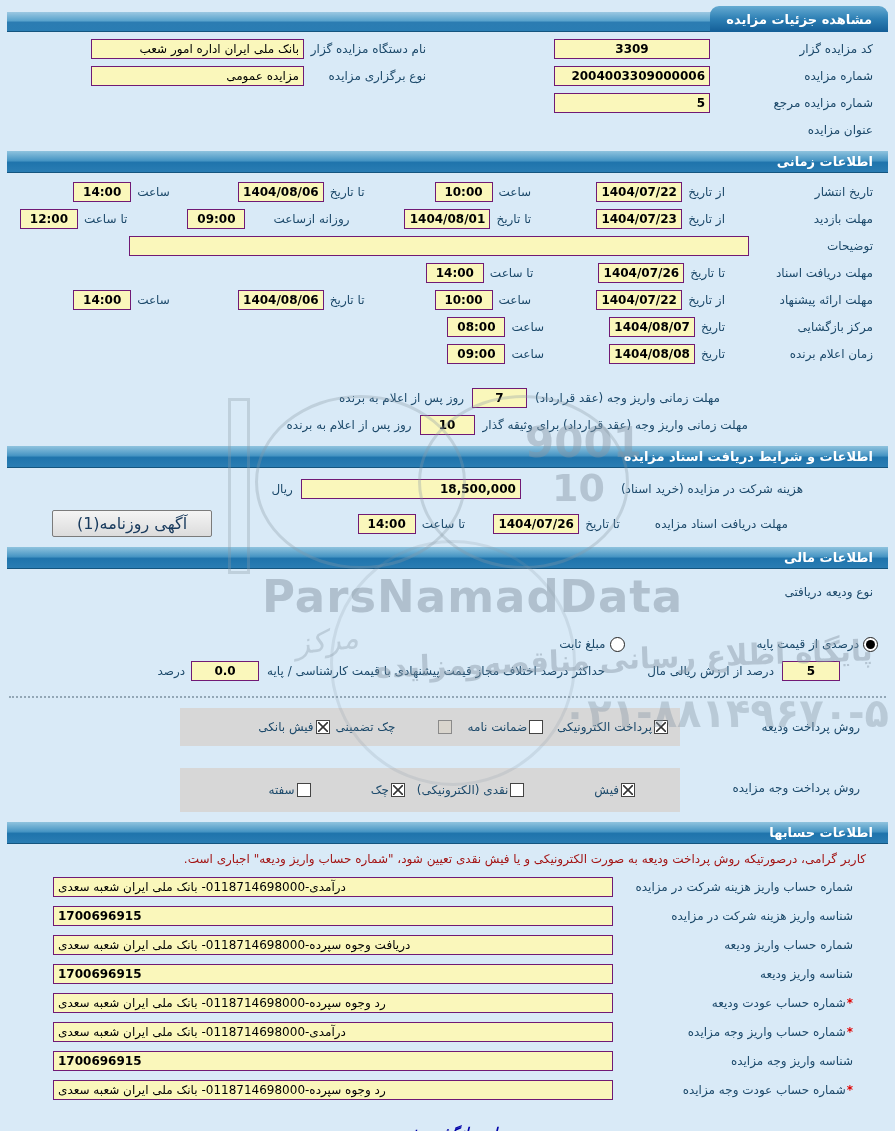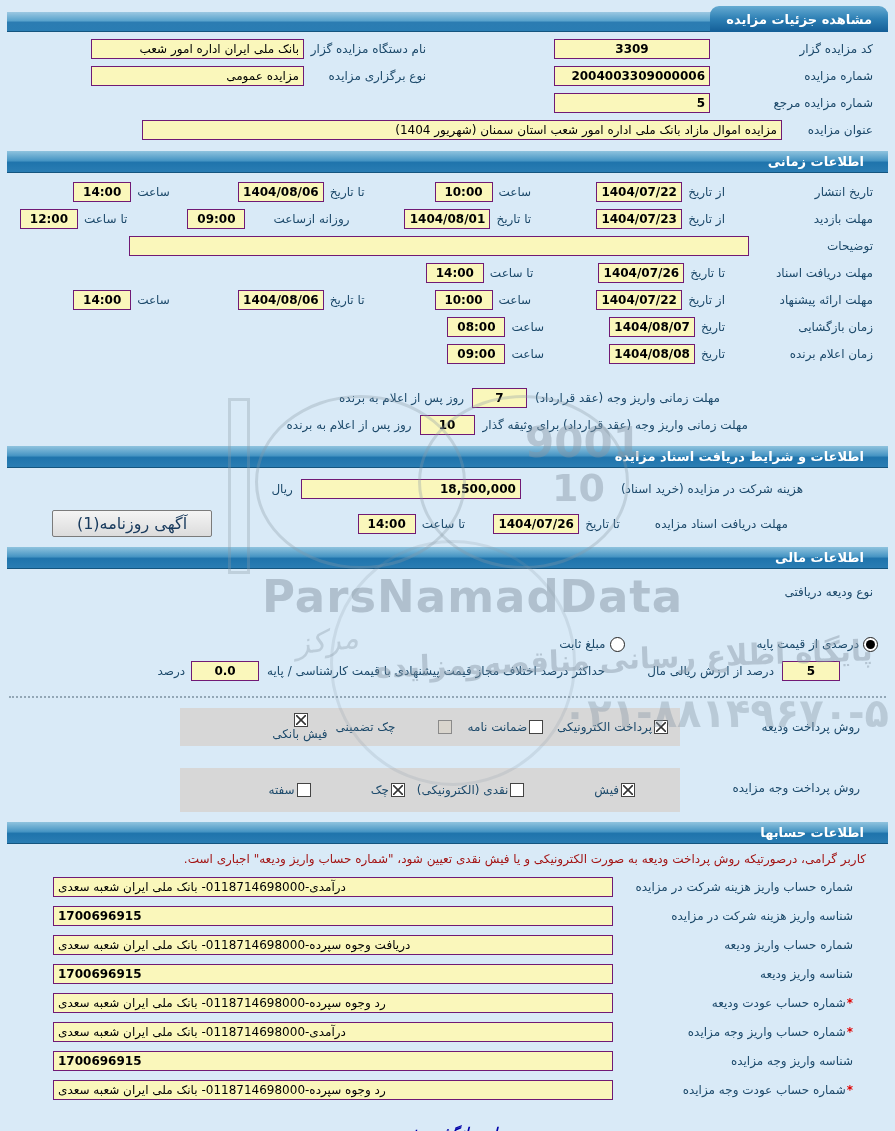--- a/index.html
+++ b/index.html
@@ -15,21 +15,21 @@
   .hdr1{position:relative;height:26px;margin:2px 0 6px;}
   .hdr1 .bar{position:absolute;left:0;right:0;bottom:0;height:19px;
     background:linear-gradient(180deg,#9cc8e2 0%,#5ba4cd 45%,#2b7cb2 55%,#2a7db3 100%);
     border-bottom:1px solid #14557f;}
   .hdr1 .tab{position:absolute;right:0;top:0;height:26px;display:flex;align-items:center;
     background:linear-gradient(180deg,#66abd2 0%,#2d7fb4 50%,#135e97 100%);
     border-radius:9px 9px 0 0;padding:0 16px;color:#fff;font-weight:bold;font-size:13px;}
   .hdr2{height:21px;display:flex;align-items:center;direction:rtl;
     background:linear-gradient(180deg,#8fc3de 0%,#4896c4 45%,#1f74ac 55%,#2a7db3 100%);
     border-bottom:1px solid #14557f;
-    color:#fff;font-weight:bold;font-size:13px;padding-right:24px;margin:10px 0 8px;}
+    color:#fff;font-weight:bold;font-size:13px;padding-right:15px;margin:10px 0 8px;}
 
   
   .row{display:flex;direction:rtl;align-items:center;margin:5px 0;min-height:22px;position:relative;}
   .lbl{color:#1d4a6b;white-space:nowrap;}
   .field{background:#faf7bb;border:1px solid #701a75;height:20px;line-height:18px;
     font-size:12px;color:#000;padding:0 4px;box-sizing:border-box;
     overflow:hidden;white-space:nowrap;direction:rtl;}
   .b{font-weight:bold;}
   .ta-c{text-align:center;}
   .ta-s{text-align:right;}
@@ -85,21 +85,21 @@
   .panel.p1{height:38px;padding-right:12px;}
   .panel.p2{height:44px;padding-right:45px;margin-top:4px;}
   .chk{display:flex;align-items:center;direction:rtl;}
   .cb{width:14px;height:14px;background:#fff;border:1px solid #444;position:relative;display:inline-block;box-sizing:border-box;}
   .cb.gray{background:#d9d5cd;border-color:#8a8a8a;}
   .cb.on::before{content:"";position:absolute;inset:1px;
     background:
       linear-gradient(to top right, transparent 43%, #333 46%, #333 54%, transparent 57%),
       linear-gradient(to bottom right, transparent 43%, #333 46%, #333 54%, transparent 57%);}
   .chk .cl{margin-right:2px;}
-  .g14{margin-right:14px;} .g16{margin-right:16px;gap:40px;} .g6{margin-right:6px;flex-direction:column;}
+  .g14{margin-right:14px;} .g16{margin-right:16px;gap:40px;} .g6{margin-right:6px;}
   .g70{margin-right:70px;} .g12{margin-right:12px;} .g60{margin-right:60px;}
 
   
   .note{direction:rtl;color:#a31515;font-size:12px;padding-right:22px;margin:6px 0 10px;}
   .arow{padding-right:35px;margin:7px 0;}
   .albl{width:240px;text-align:right;white-space:nowrap;}
   .req{color:#e00000;font-weight:bold;margin-left:1px;}
   .afield{width:560px;text-align:left;}
 
   
@@ -154,21 +154,20 @@
     <span class="field w213 ta-s m6">مزایده عمومی</span>
   </div>
 
   <div class="row">
     <span class="lbl lbl-a">شماره مزایده مرجع</span>
     <span class="field w155 ta-s b">5</span>
   </div>
 
   <div class="row">
     <span class="lbl lbl-c">عنوان مزایده</span>
-    <span class="field w640 ta-s m6">مزایده اموال مازاد بانک ملی اداره امور شعب استان سمنان (شهریور 1404)</span>
   </div>
 
   <div class="hdr2">
     <span>اطلاعات زمانی</span>
   </div>
 
   <div class="row trow">
     <span class="lbl tlbl">تاریخ انتشار</span>
     <span class="lbl m30">از تاریخ</span>
     <span class="field date ta-c b m6">1404/07/22</span>
@@ -211,21 +210,21 @@
     <span class="field date ta-c b m6">1404/07/22</span>
     <span class="lbl m65">ساعت</span>
     <span class="field time ta-c b m6">10:00</span>
     <span class="lbl m70">تا تاریخ</span>
     <span class="field date ta-c b m6">1404/08/06</span>
     <span class="lbl m68">ساعت</span>
     <span class="field time ta-c b m6">14:00</span>
   </div>
 
   <div class="row trow">
-    <span class="lbl tlbl">زمان بازگشایی</span>
+    <span class="lbl tlbl">مرکز بازگشایی</span>
     <span class="lbl m30">تاریخ</span>
     <span class="field date ta-c b m6">1404/08/07</span>
     <span class="lbl m65">ساعت</span>
     <span class="field time ta-c b m6">08:00</span>
   </div>
 
   <div class="row trow">
     <span class="lbl tlbl">زمان اعلام برنده</span>
     <span class="lbl m30">تاریخ</span>
     <span class="field date ta-c b m6">1404/08/08</span>

